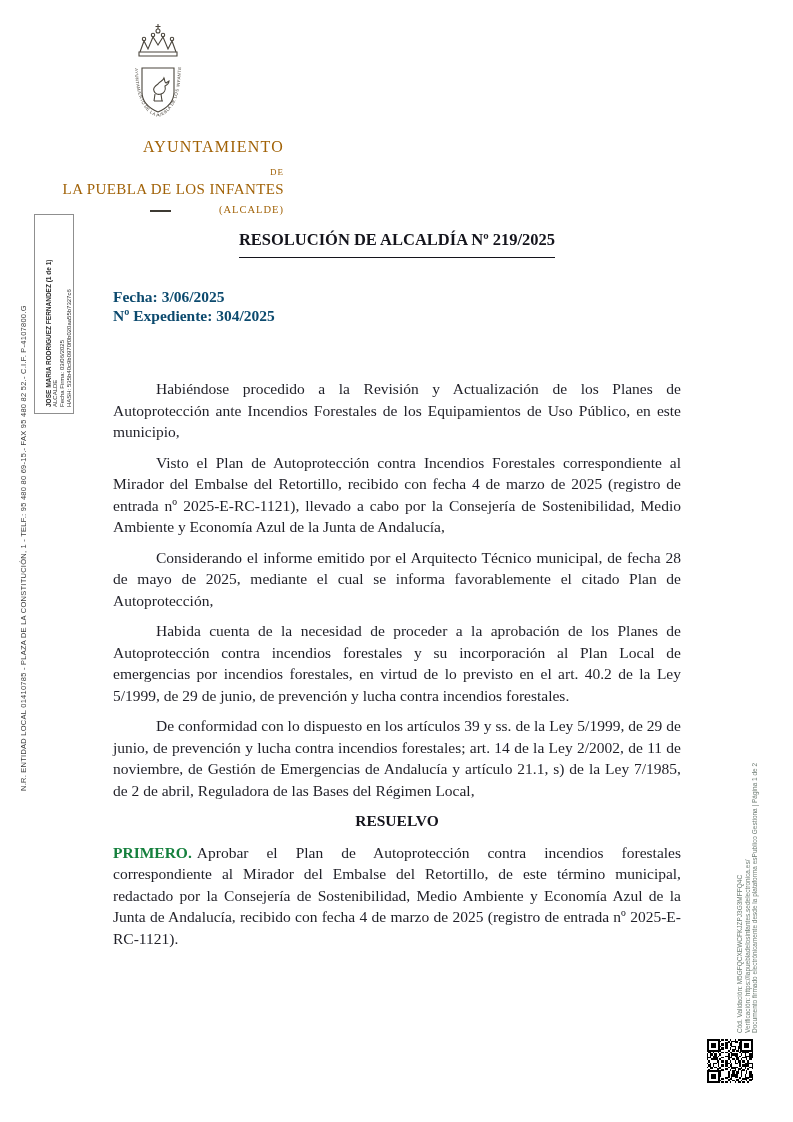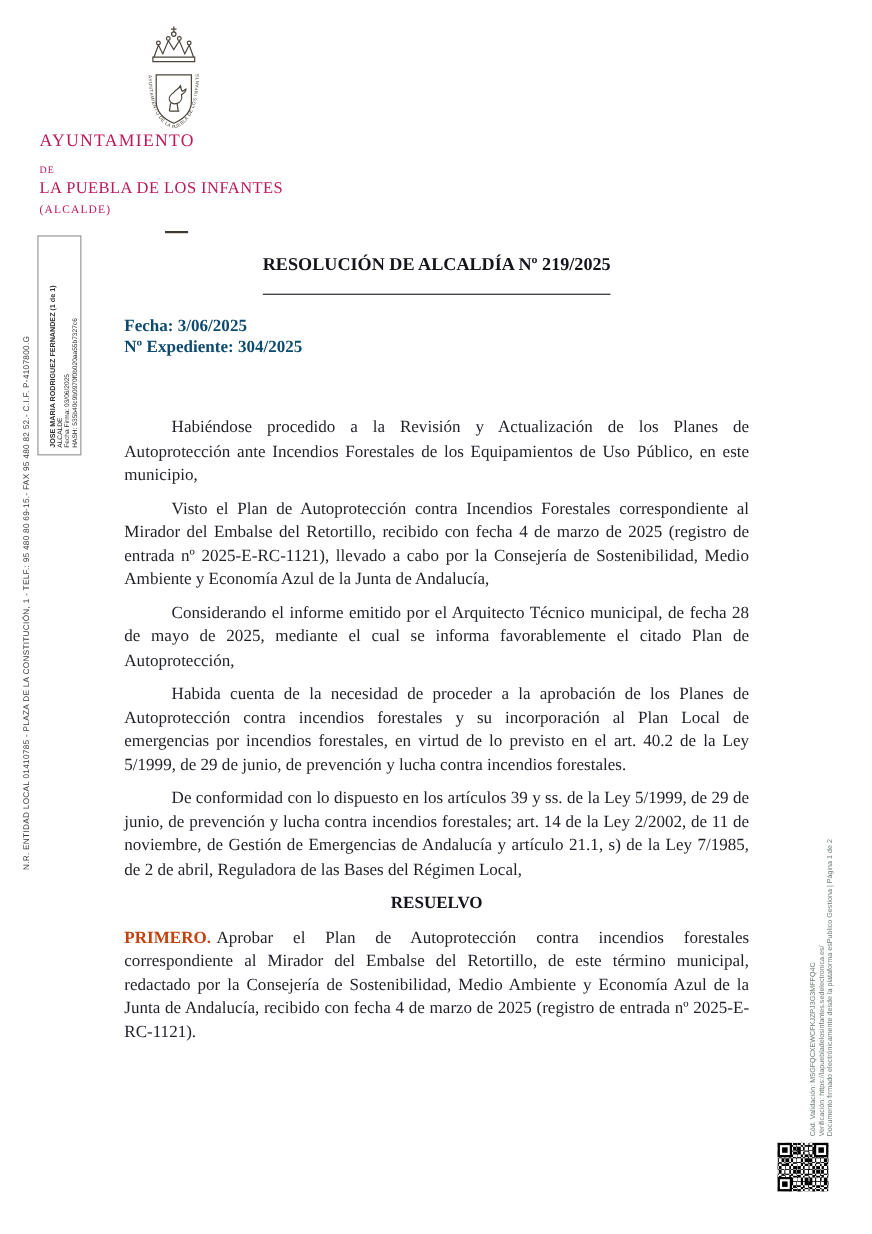--- a/index.html
+++ b/index.html
@@ -1,37 +1,37 @@
 <!DOCTYPE html>
 <html><head>
 <meta charset="utf-8">
 <style>
   html,body{margin:0;padding:0;background:#e8e8e8;}
   .page{position:relative;width:793px;height:1122px;background:#ffffff;overflow:hidden;
         font-family:"Liberation Serif",serif;color:#22222a;margin:0 auto;}
 
   
   .crest{position:absolute;left:118px;top:20px;width:80px;height:100px;}
-  .hdr{position:absolute;left:36px;top:120px;width:248px;text-align:left;color:#be185d;}
+  .hdr{position:absolute;left:36px;top:138px;width:248px;text-align:right;color:#a16207;}
   .hdr-l1{font-size:16px;letter-spacing:1.2px;}
   .hdr-l2{font-size:9px;margin-top:11px;letter-spacing:1px;}
   .hdr-l3{font-size:15px;margin-top:4px;letter-spacing:.4px;}
   .hdr-l4{font-size:10.5px;margin-top:6px;letter-spacing:1px;}
   .hdr-rule{position:absolute;left:150px;top:210px;width:21px;height:2px;background:#3e3a33;}
 
   
   .doc{position:absolute;left:113px;top:229px;width:568px;
        font-size:15.5px;line-height:21.5px;text-align:justify;color:#1f1f27;}
   .doc-title{text-align:center;font-weight:bold;font-size:16.5px;line-height:21px;margin:0 0 37px 0;color:#14141c;}
-  .doc-title span{border-bottom:1.6px solid #14141c;padding-bottom:18px;}
+  .doc-title span{border-bottom:1.6px solid #14141c;padding-bottom:8px;}
   .meta{font-weight:bold;line-height:19px;margin:0 0 53px 0;color:#0c4a6e;}
   .meta p{margin:0;text-align:justify;}
   .bp{margin:0 0 9px 0;text-indent:43px;}
   .heading{text-align:center;font-weight:bold;margin:0 0 10px 0;text-indent:0;color:#14141c;}
-  .lead{font-weight:bold;margin-right:5px;color:#c2410c;}
+  .lead{font-weight:bold;margin-right:5px;color:#15803d;}
   .resolve-item{margin:0 0 9px 0;text-indent:0;}
 
   
   .rot{position:absolute;transform:rotate(-90deg);transform-origin:0 0;white-space:nowrap;
        font-family:"Liberation Sans",sans-serif;}
   .addr{left:19px;top:791px;font-size:7.5px;letter-spacing:.25px;color:#3b3b3b;}
   .sigbox{position:absolute;left:34px;top:214px;width:38px;height:198px;border:1px solid #8f8f8f;background:#fff;}
   .sig{left:45px;top:407px;font-size:6px;line-height:7px;color:#2d2d2d;}
   .sig-name{font-size:6.5px;font-weight:bold;}
 

